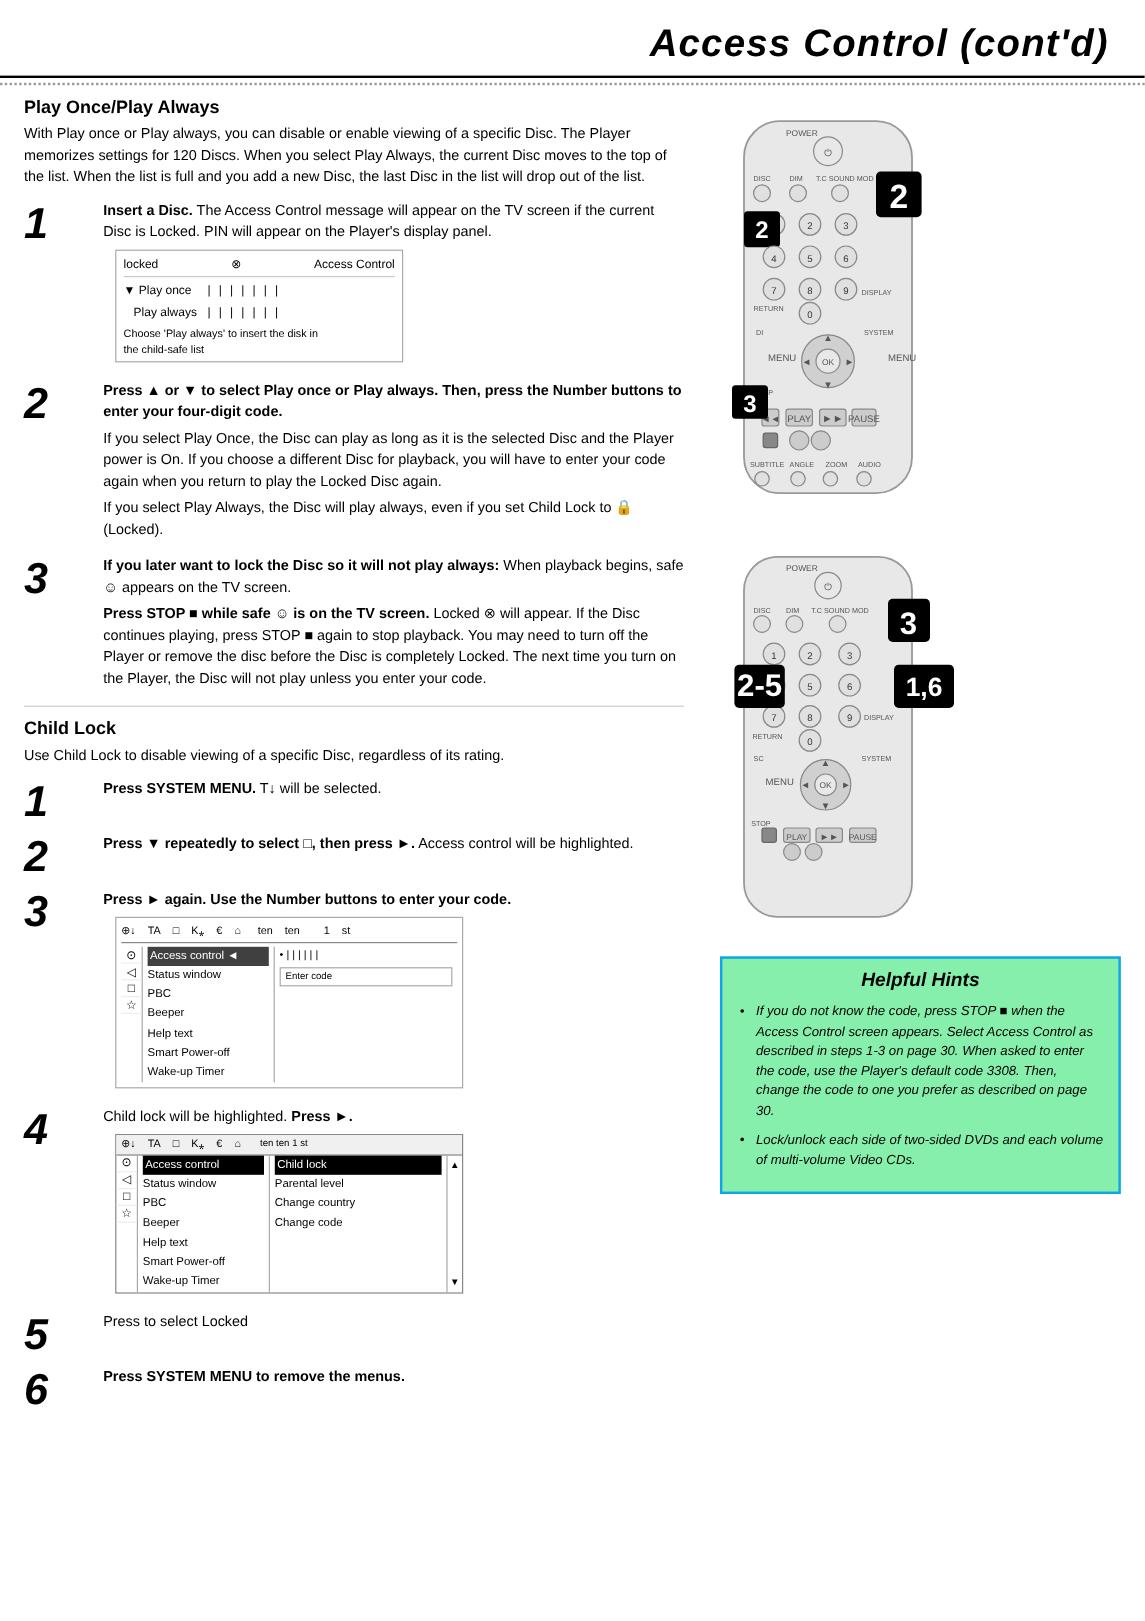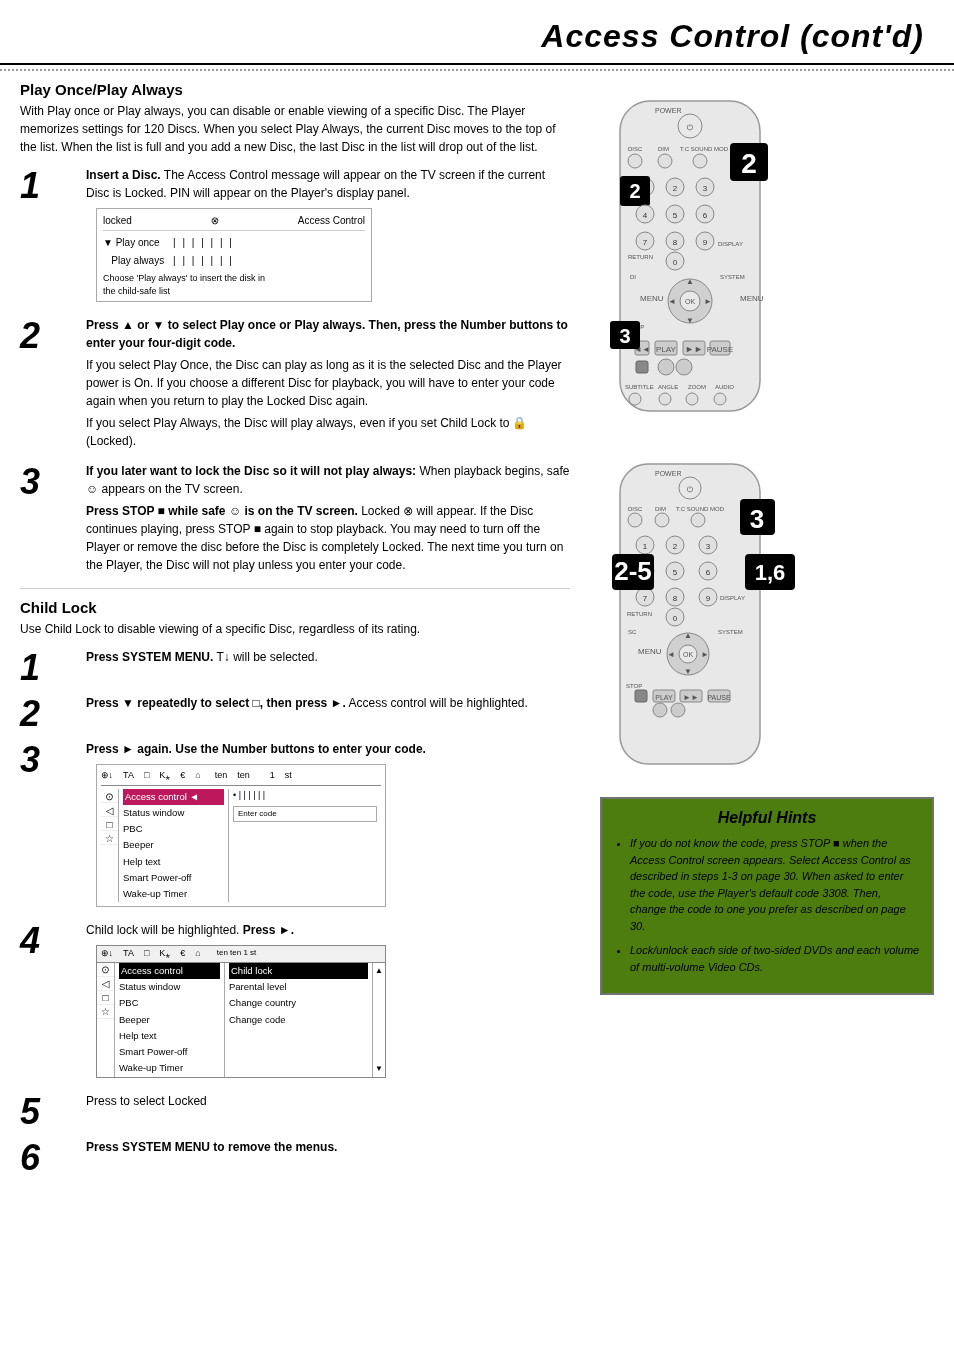--- a/index.html
+++ b/index.html
@@ -80,21 +80,21 @@
     .step-content p { margin-bottom: 4px; margin-left: 28px; }
     .step-content strong { font-weight: bold; }
 
     
     .screen-mockup {
       border: 1px solid #aaa;
       background: #fff;
       margin: 6px 0 6px 38px;
       font-size: 10px;
       padding: 4px 6px;
-      width: 276px;
+      width: 240px;
     }
     .screen-header-row {
       display: flex;
       justify-content: space-between;
       border-bottom: 1px solid #ccc;
       margin-bottom: 4px;
       padding-bottom: 2px;
       font-size: 10px;
     }
     .screen-row {
@@ -114,24 +114,24 @@
       font-size: 9px;
       margin-top: 4px;
       line-height: 1.4;
     }
 
     
     .child-lock-section { margin-top: 10px; }
 
     
     .helpful-hints {
-      border: 2px solid #737373;
+      border: 2px solid #0ea5e9;
       padding: 10px 12px;
       margin-top: 10px;
-      background: #4d7c0f;
+      background: #86efac;
     }
     .helpful-hints-title {
       font-size: 16px;
       font-style: italic;
       font-weight: bold;
       text-align: center;
       margin-bottom: 8px;
     }
     .helpful-hints ul {
       list-style: disc;
@@ -158,21 +158,21 @@
       padding-bottom: 2px;
       margin-bottom: 3px;
       font-size: 9px;
     }
     .sm2-header span { margin-right: 10px; font-size: 9px; }
     .sm2-body { display: flex; }
     .sm2-icons { width: 18px; border-right: 1px solid #aaa; }
     .sm2-icons div { height: 14px; font-size: 10px; text-align: center; border-bottom: 1px solid #eee; }
     .sm2-left { width: 110px; border-right: 1px solid #aaa; padding: 0 4px; }
     .sm2-left .mi { padding: 1px 0; font-size: 9.5px; }
-    .sm2-left .mi.hl { background: #be185d; color: #fff; padding: 1px 2px; }
+    .sm2-left .mi.hl { background: #404040; color: #fff; padding: 1px 2px; }
     .sm2-right { padding: 0 4px; flex: 1; }
 
     .child-lock-table {
       border: 1px solid #888;
       margin: 6px 0 6px 38px;
       width: 290px;
     }
     .clt-header {
       display: flex;
       background: #f0f0f0;

